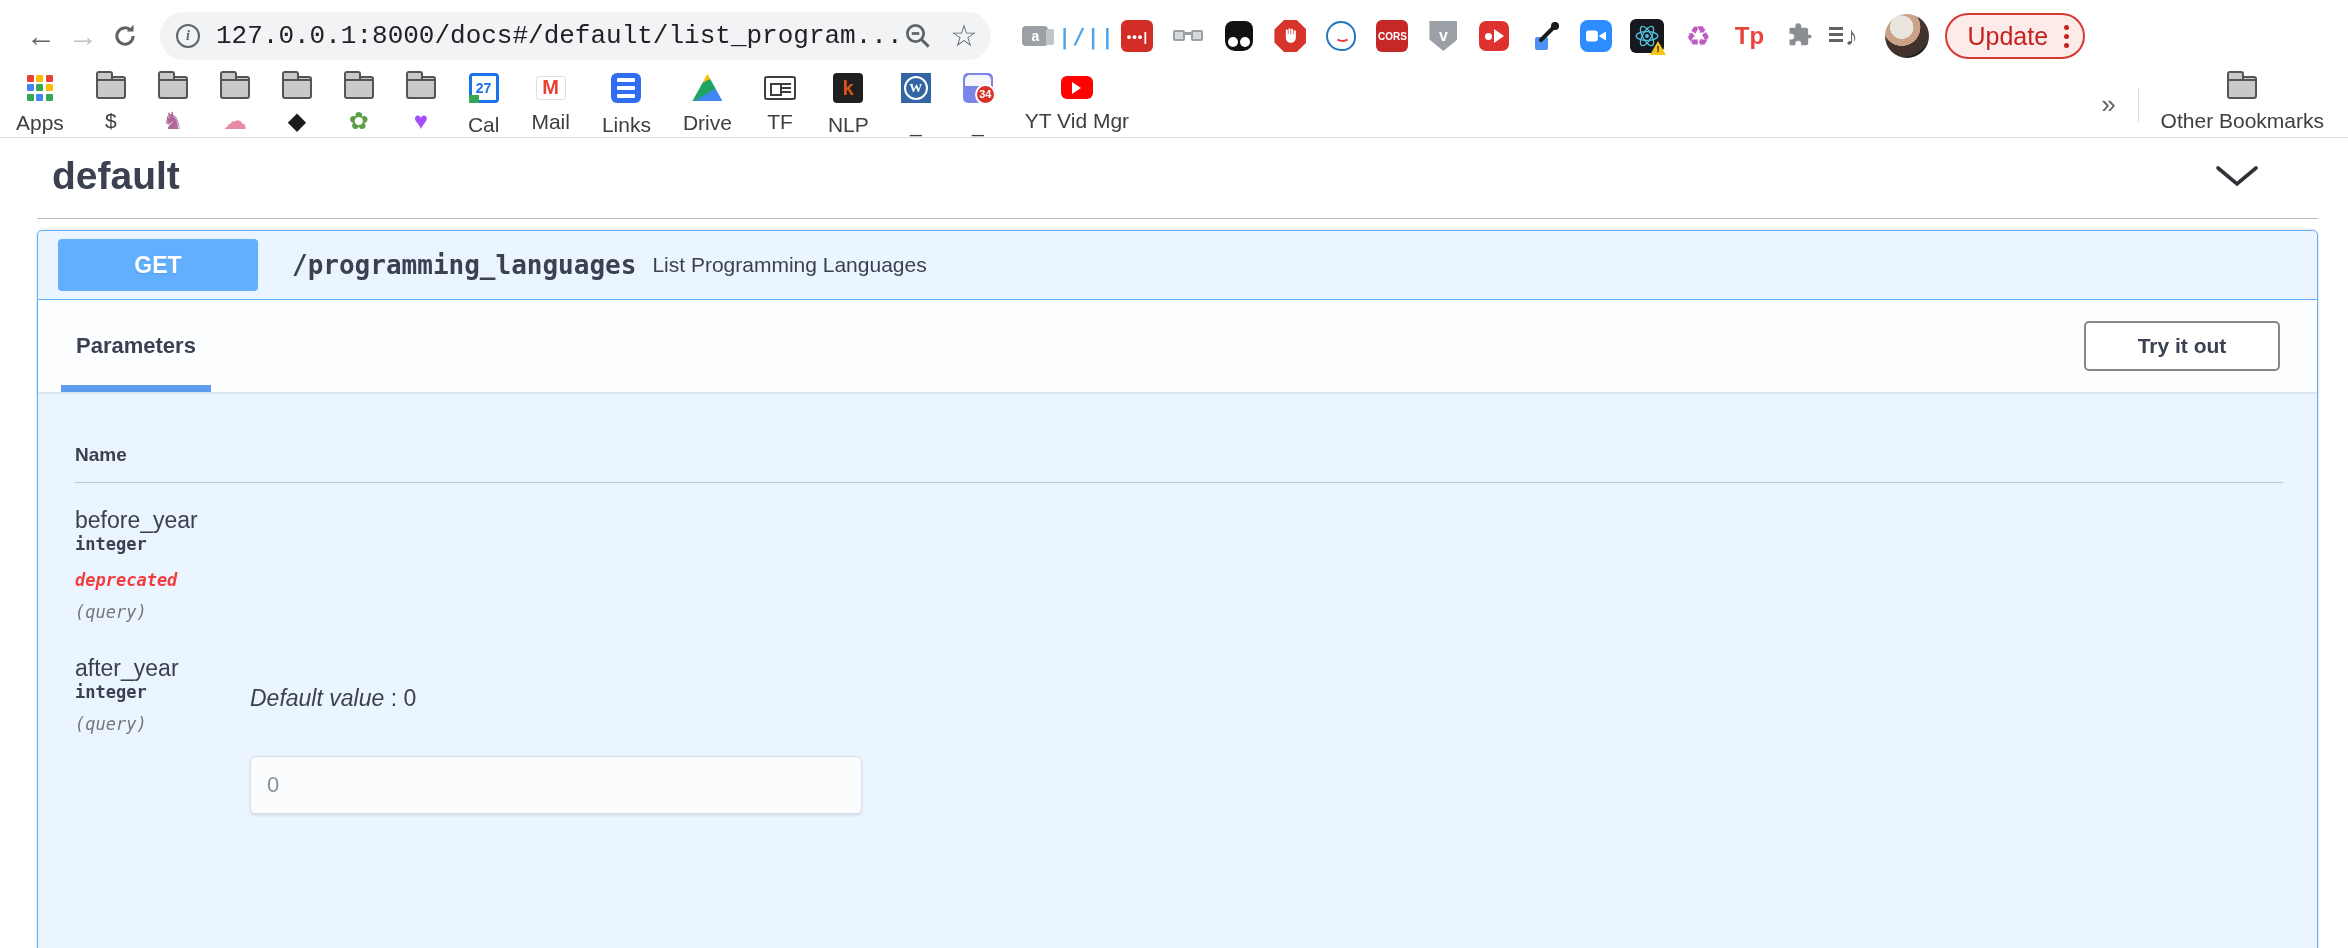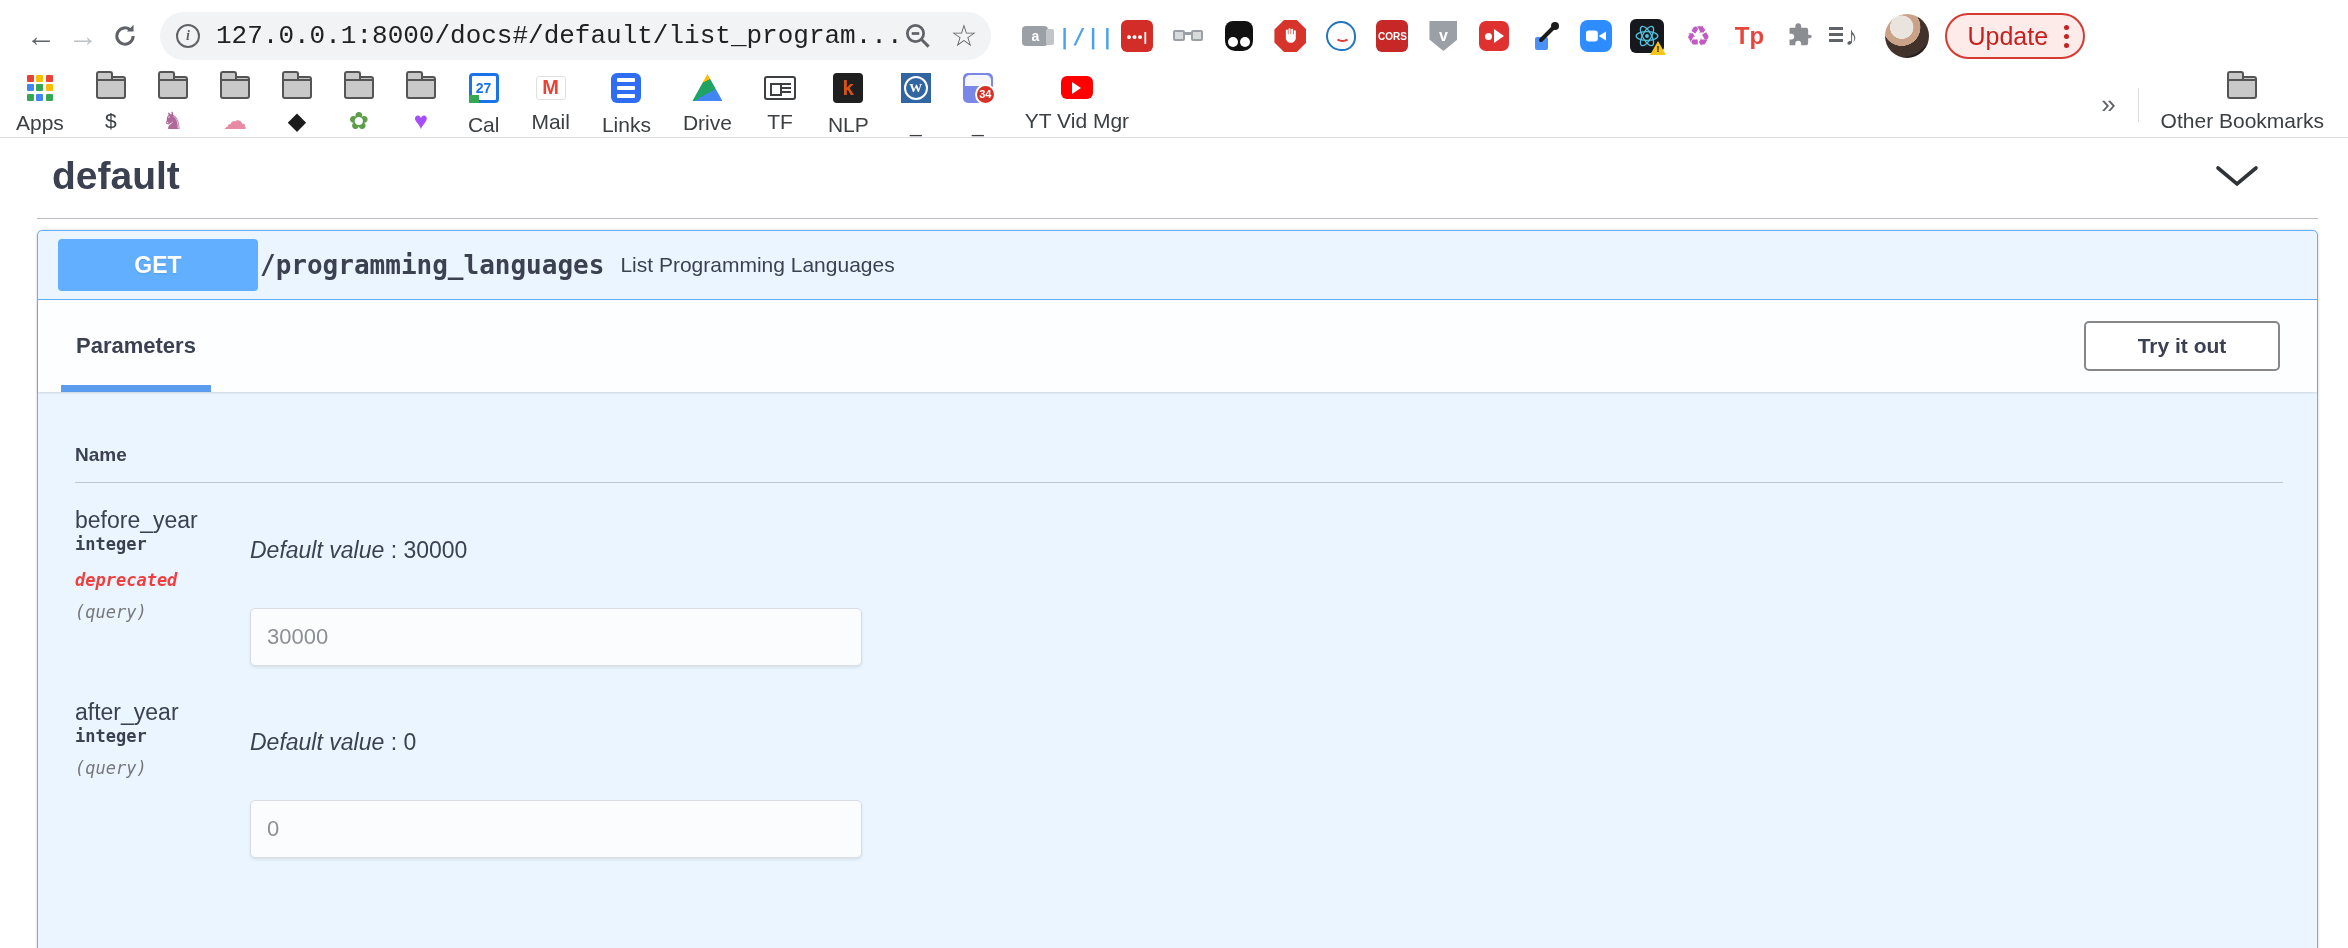--- a/index.html
+++ b/index.html
@@ -120,21 +120,21 @@
     justify-content:space-between; border-bottom:1px solid #b9bcc1; }
   .section-title { font-size:39px; font-weight:bold; color:#3b4151; }
   .section-chev { margin-right:58px; cursor:pointer; display:flex; }
 
   .opblock { margin:11px 30px 0 37px; height:740px; border:1px solid #61affe; border-radius:5px;
     background:rgba(97,175,254,.13); box-shadow:0 0 3px rgba(0,0,0,.19); }
   .op-summary { display:flex; align-items:center; padding:8px 20px; border-bottom:1px solid #61affe; cursor:pointer; }
   .method-badge { width:200px; height:52px; background:#61affe; border-radius:4px; color:#fff;
     font-size:23px; font-weight:bold; display:flex; align-items:center; justify-content:center;
     text-shadow:0 1px 2px rgba(0,0,0,.1); }
-  .op-path { margin-left:2px; font-family:"DejaVu Sans Mono",monospace; font-weight:bold; font-size:26px; color:#3b4151; }
+  .op-path { margin-left:34px; font-family:"DejaVu Sans Mono",monospace; font-weight:bold; font-size:26px; color:#3b4151; }
   .op-desc { margin-left:16px; font-size:21px; color:#3b4151; }
 
   .op-sec-header { height:92px; background:rgba(255,255,255,.85); box-shadow:0 1px 2px rgba(0,0,0,.12);
     display:flex; align-items:center; justify-content:space-between; }
   .tab-item { margin-left:23px; height:100%; display:flex; align-items:center; padding:0 15px; position:relative;
     font-size:22px; font-weight:bold; color:#3b4151; cursor:pointer; }
   .tab-item::after { content:""; position:absolute; left:0; right:0; bottom:0; height:7px; background:#5c9cee; }
   .try-btn { margin-right:37px; width:196px; height:50px; background:#fff; border:2px solid #878787; border-radius:5px;
     font-family:"Liberation Sans",sans-serif; font-size:21px; font-weight:bold; color:#3b4151; cursor:pointer; }
 
@@ -407,26 +407,20 @@
           <span class="th">Name</span>
         </div>
 
         <div class="param-row">
           <div>
             <div class="p-name">before_year</div>
             <div class="p-type">integer</div>
             <div class="p-depr">deprecated</div>
             <div class="p-in">(query)</div>
           </div>
-          <div>
-            <div class="p-defline">
-              <span class="dl">Default value</span><span> : </span><span>30000</span>
-            </div>
-            <input class="p-input" type="text" readonly="" value="30000" style="">
-          </div>
         </div>
 
         <div class="param-row">
           <div>
             <div class="p-name">after_year</div>
             <div class="p-type">integer</div>
             <div class="p-in">(query)</div>
           </div>
           <div>
             <div class="p-defline">

